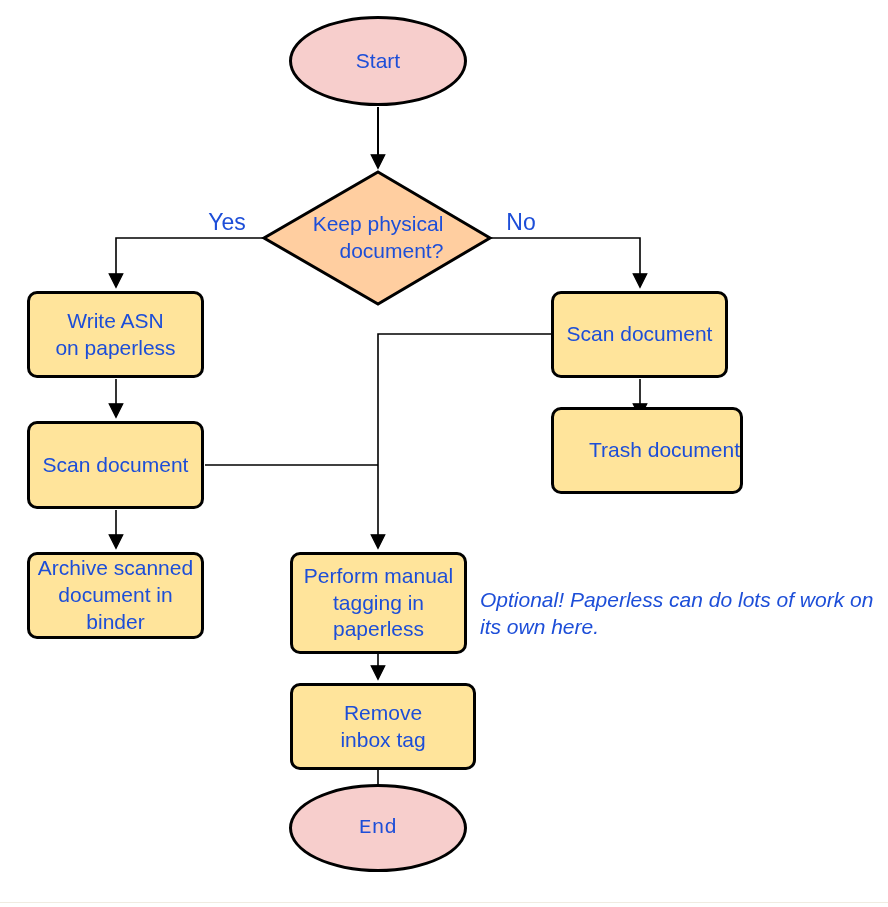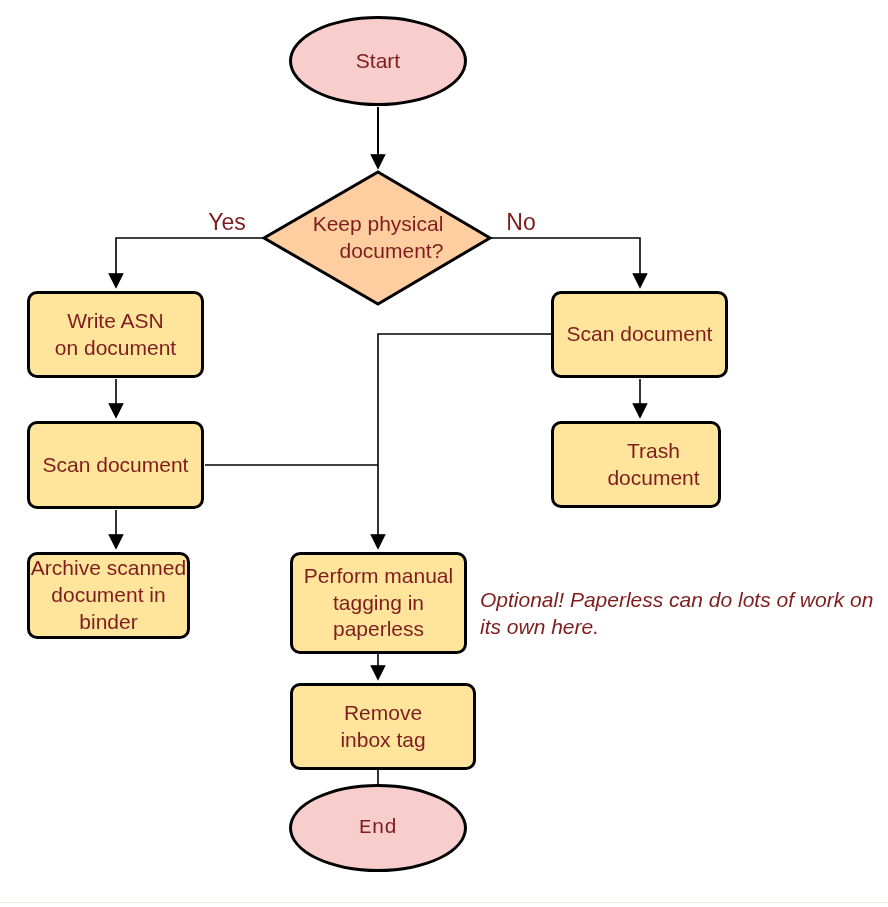--- a/index.html
+++ b/index.html
@@ -3,21 +3,21 @@
 <meta charset="utf-8">
 <style>
   html, body { margin: 0; padding: 0; background: #ffffff; }
   #canvas {
     position: relative;
     width: 888px;
     height: 907px;
     background: #ffffff;
     overflow: hidden;
     font-family: "Liberation Sans", "DejaVu Sans", sans-serif;
-    color: #7f1d1d;
+    color: #1d4ed8;
   }
   #edges {
     position: absolute;
     left: 0; top: 0;
     width: 888px; height: 907px;
   }
   .node {
     position: absolute;
     display: flex;
     align-items: center;
@@ -34,23 +34,23 @@
     border-radius: 50%;
   }
   .process {
     background: #FFE49B;
     border-radius: 10px;
   }
   .node-start  { left: 289px; top:  16px; width: 178px; height: 90px; }
   .node-end    { left: 289px; top: 784px; width: 178px; height: 88px; font-family: Liberation Mono, monospace; }
   .node-write-asn  { left:  27px; top: 291px; width: 177px; height: 87px; }
   .node-scan-left  { left:  27px; top: 421px; width: 177px; height: 88px; }
-  .node-archive    { left:  27px; top: 552px; width: 163px; height: 87px; }
+  .node-archive    { left:  27px; top: 552px; width: 177px; height: 87px; }
   .node-scan-right { left: 551px; top: 291px; width: 177px; height: 87px; }
-  .node-trash      { left: 551px; top: 421px; width: 170px; height: 87px; padding-left: 35px; }
+  .node-trash      { left: 551px; top: 407px; width: 192px; height: 87px; padding-left: 35px; }
   .node-tagging    { left: 290px; top: 552px; width: 177px; height: 102px; }
   .node-remove     { left: 290px; top: 683px; width: 186px; height: 87px; }
   .decision-label {
     position: absolute;
     left: 278px; top: 211px;
     width: 200px; height: 54px;
     display: flex;
     align-items: center;
     justify-content: center;
     text-align: right;
@@ -113,21 +113,21 @@
   <div class="node terminal node-start">Start</div>
   <div class="node terminal node-end">End</div>
 
   <div class="decision-label">Keep physical
 document?</div>
 
   <div class="edge-label edge-label-yes">Yes</div>
   <div class="edge-label edge-label-no">No</div>
 
   <div class="node process node-write-asn">Write ASN
-on document</div>
+on paperless</div>
   <div class="node process node-scan-left">Scan document</div>
   <div class="node process node-archive">Archive scanned
 document in
 binder</div>
   <div class="node process node-scan-right">Scan document</div>
   <div class="node process node-trash">Trash document</div>
   <div class="node process node-tagging">Perform manual
 tagging in
 paperless</div>
   <div class="node process node-remove">Remove

